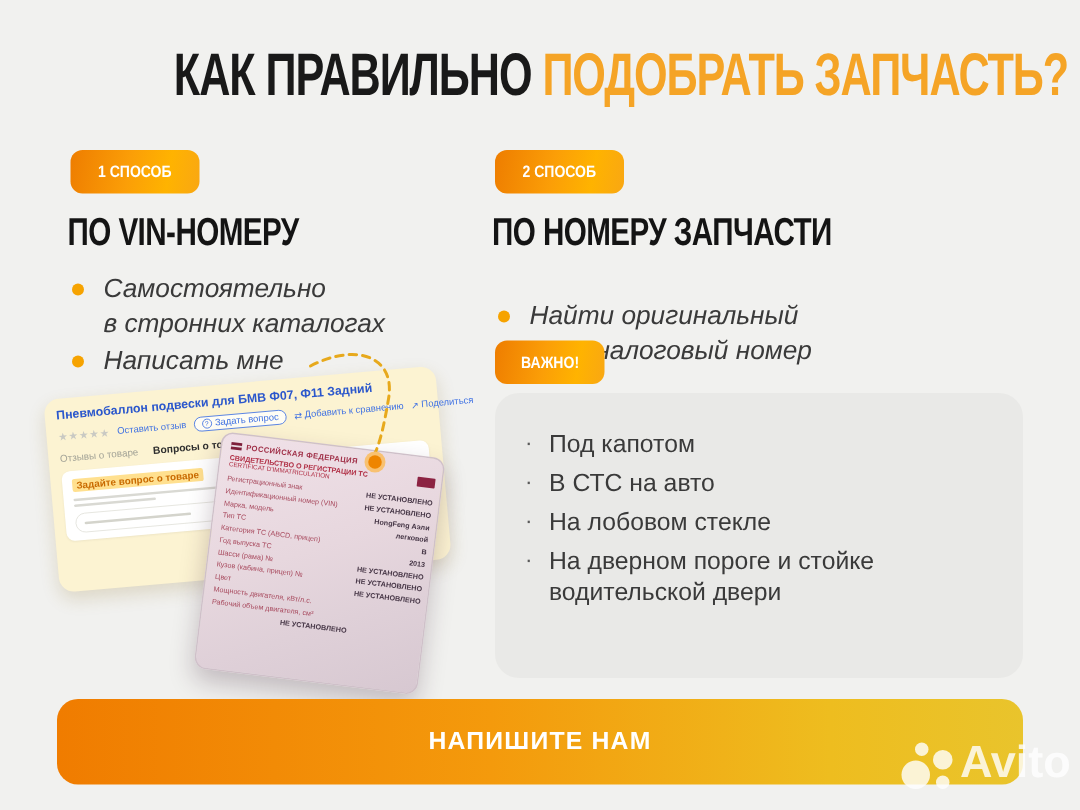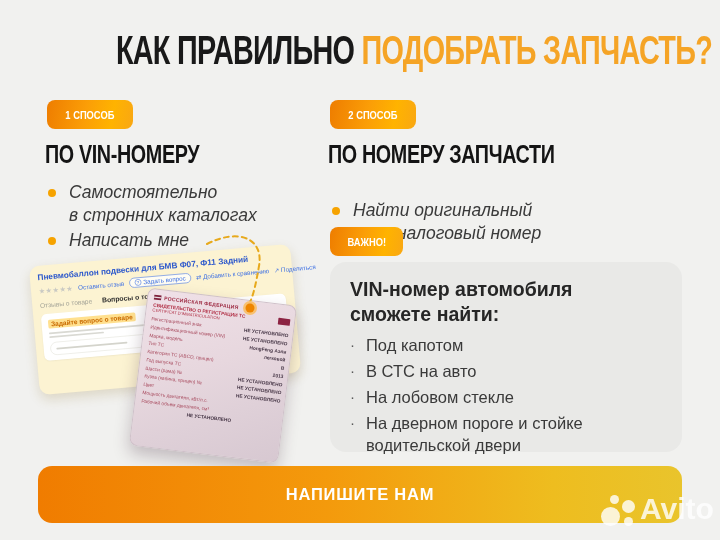--- a/index.html
+++ b/index.html
@@ -150,22 +150,20 @@
     <span class="dot"></span>
     <span class="btext">Найти оригинальный
 или аналоговый номер</span>
   </div>
 
   <div class="badge" style="left:330px; top:227px;">
     <span>ВАЖНО!</span>
   </div>
 
   <div class="info-card">
-    <div class="ic-title">VIN-номер автомобиля
-сможете найти:</div>
     <div class="ic-list">
       <div class="ic-item">
         <span class="mk">·</span>
         <span class="it">Под капотом</span>
       </div>
       <div class="ic-item">
         <span class="mk">·</span>
         <span class="it">В СТС на авто</span>
       </div>
       <div class="ic-item">

